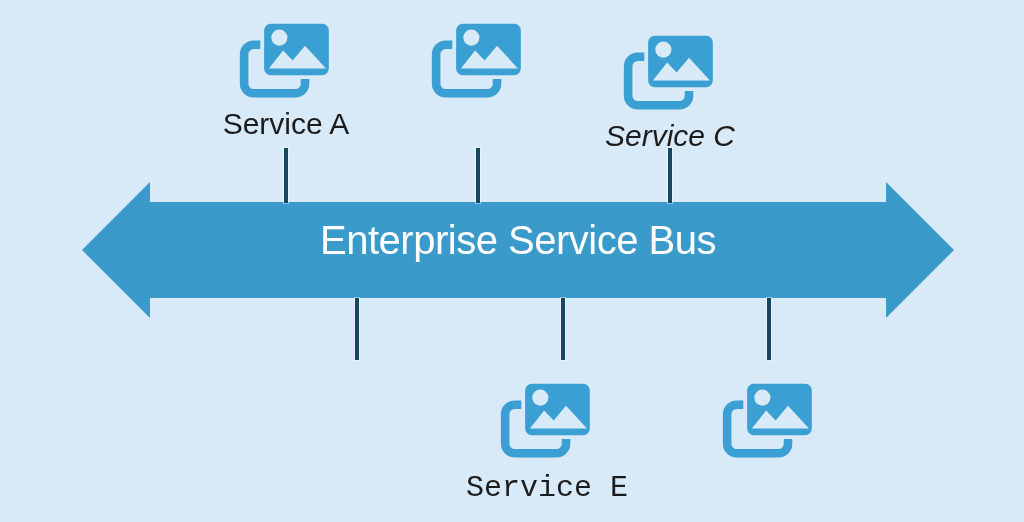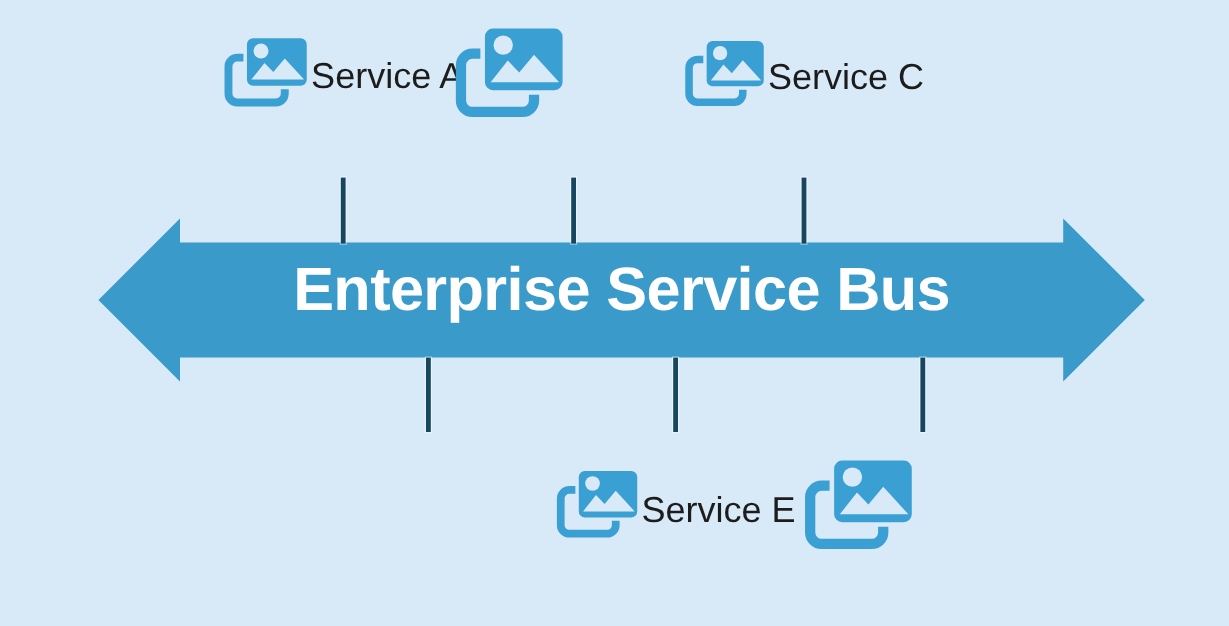--- a/index.html
+++ b/index.html
@@ -20,34 +20,34 @@
     position:relative;
     width:1024px;height:522px;
     background:var(--bg);
   }
   .bus-svg{position:absolute;left:0;top:0;}
   .bus-label{
     position:absolute;
     left:150px;top:202px;width:736px;height:77px;
     display:flex;align-items:center;justify-content:center;
     color:var(--bus-text);
-    font-size:51px;font-weight:bold;letter-spacing:-0.5px;
+    font-size:40px;font-weight:normal;letter-spacing:-0.5px;
   }
   .connector{
     position:absolute;
     width:4px;
     background:var(--connector);
     box-shadow:0 0 0 1px rgba(255,255,255,0.45);
   }
   .connector.top{top:148px;height:55px;}
   .connector.bottom{top:298px;height:62px;}
   .service{
     position:absolute;
     width:200px;
-    display:flex;flex-direction:row;align-items:center;
+    display:flex;flex-direction:column;align-items:center;
   }
   .service .icon{width:96px;height:78px;display:block;}
   .service .label{
     color:var(--label);
     font-size:30px;
     white-space:nowrap;
     text-align:center;
   }
   .service.top-row .label{margin-top:9px;}
   .service.bottom-row .label{margin-top:13px;}
@@ -82,32 +82,32 @@
 
   <div class="service top-row" style="left:378px;top:20px;">
     <svg class="icon" viewBox="0 0 100 82" aria-hidden="true">
       <rect x="6" y="26" width="64" height="51" rx="10" fill="none" stroke="#3aa0d4" stroke-width="9"></rect>
       <rect x="25" y="2" width="72" height="58" rx="9" fill="#3aa0d4" stroke="#d8e9f7" stroke-width="4"></rect>
       <circle cx="43" cy="18.5" r="8.5" fill="#d8e9f7"></circle>
       <path d="M32 51 L47 32 L57 42.5 L70 27 L92 51 Z" fill="#d8e9f7"></path>
     </svg>
   </div>
 
-  <div class="service top-row" style="left:570px;top:21px;">
+  <div class="service top-row" style="left:570px;top:32px;font-style:italic;">
     <svg class="icon" viewBox="0 0 100 82" aria-hidden="true">
       <rect x="6" y="26" width="64" height="51" rx="10" fill="none" stroke="#3aa0d4" stroke-width="9"></rect>
       <rect x="25" y="2" width="72" height="58" rx="9" fill="#3aa0d4" stroke="#d8e9f7" stroke-width="4"></rect>
       <circle cx="43" cy="18.5" r="8.5" fill="#d8e9f7"></circle>
       <path d="M32 51 L47 32 L57 42.5 L70 27 L92 51 Z" fill="#d8e9f7"></path>
     </svg>
     <div class="label">Service C</div>
   </div>
 
 
-  <div class="service bottom-row" style="left:463px;top:380px;">
+  <div class="service bottom-row" style="left:447px;top:380px;font-family:Liberation Mono, monospace;">
     <svg class="icon" viewBox="0 0 100 82" aria-hidden="true">
       <rect x="6" y="26" width="64" height="51" rx="10" fill="none" stroke="#3aa0d4" stroke-width="9"></rect>
       <rect x="25" y="2" width="72" height="58" rx="9" fill="#3aa0d4" stroke="#d8e9f7" stroke-width="4"></rect>
       <circle cx="43" cy="18.5" r="8.5" fill="#d8e9f7"></circle>
       <path d="M32 51 L47 32 L57 42.5 L70 27 L92 51 Z" fill="#d8e9f7"></path>
     </svg>
     <div class="label">Service E</div>
   </div>
 
   <div class="service bottom-row" style="left:669px;top:380px;">

